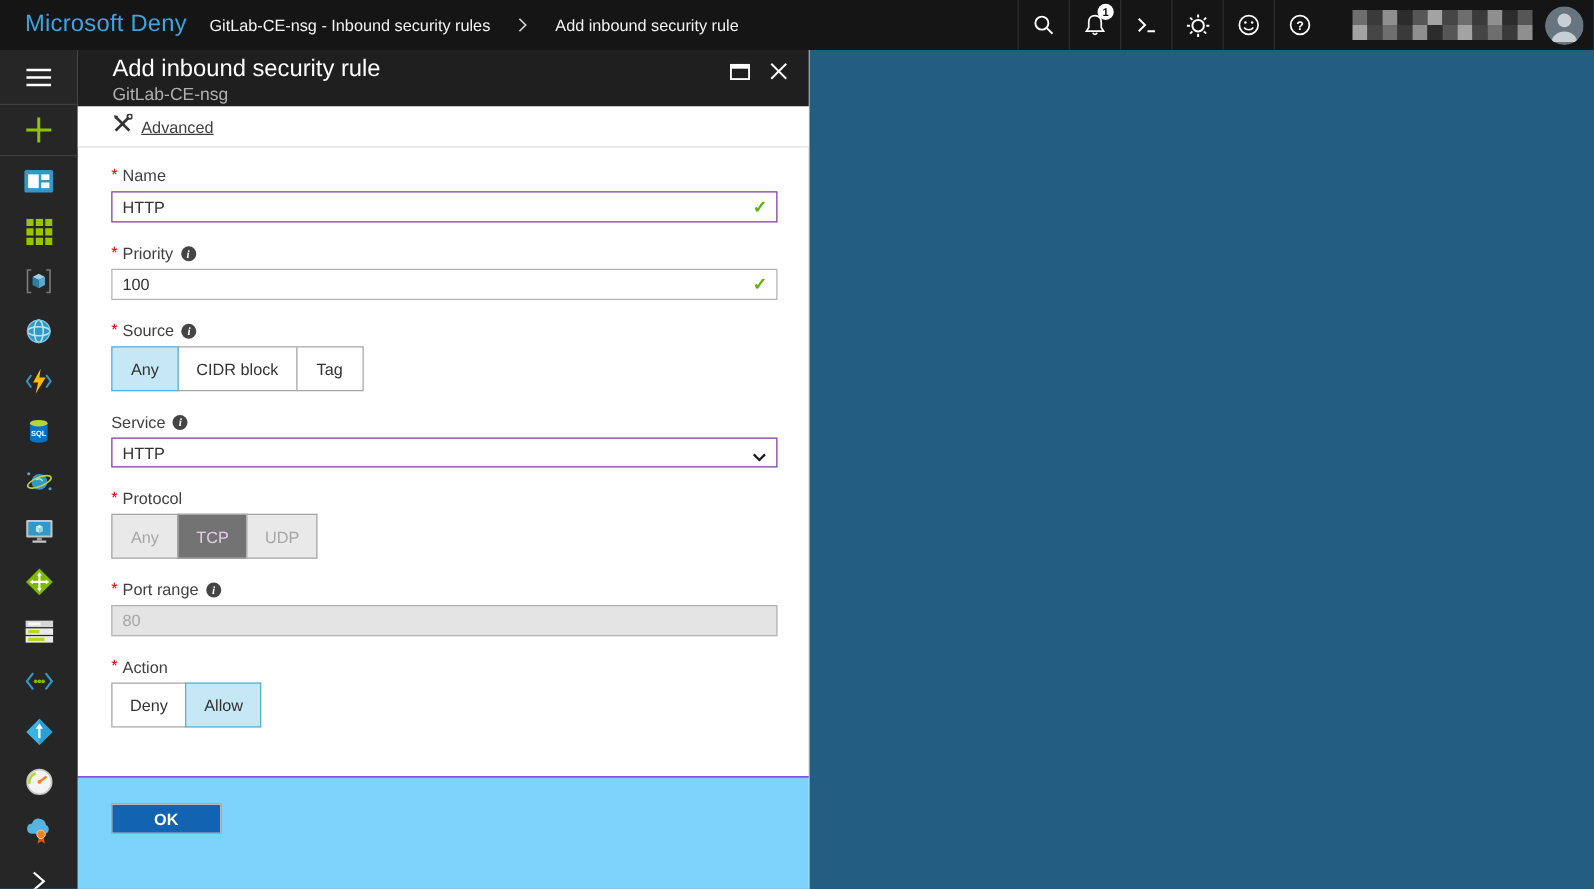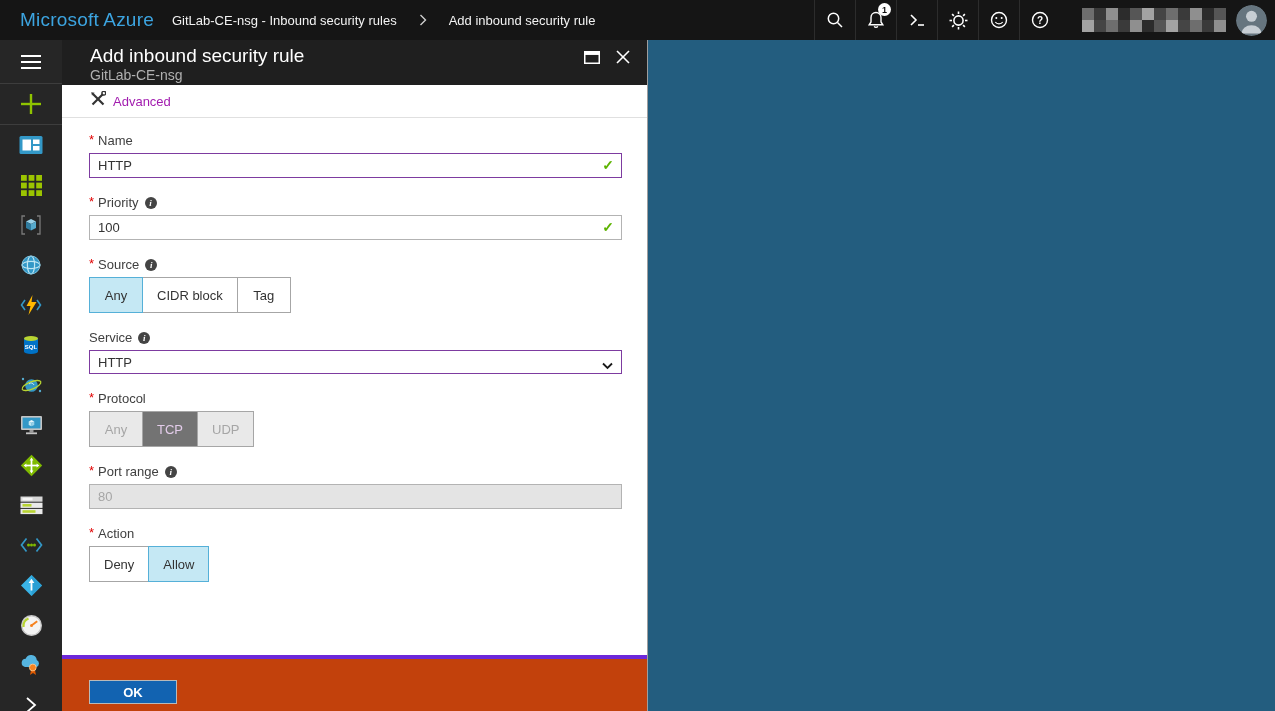--- a/index.html
+++ b/index.html
@@ -33,21 +33,21 @@
 
   
   .blade { position:absolute; top:40px; left:62px; width:586px; height:671px; background:#fff; border-right:1px solid #9e9e9e; z-index:10; }
   .blade-header { height:45px; background:#1f1f1f; padding:5px 0 0 28px; position:relative; }
   .blade-title { color:#fff; font-size:19px; font-weight:300; line-height:22px; }
   .blade-subtitle { color:#b0b0b0; font-size:14px; margin-top:0; }
   .blade-header-icons { position:absolute; top:8px; right:15px; display:flex; gap:13px; }
   .bh-icon { width:18px; height:18px; display:flex; align-items:center; justify-content:center; cursor:pointer; }
   .blade-toolbar { height:33px; border-bottom:1px solid #e0e0e0; display:flex; align-items:center; padding-left:28px; background:#fff; }
   .adv-btn { display:flex; align-items:center; gap:7px; cursor:pointer; }
-  .adv-label { font-size:13px; color:#a21caf; }
+  .adv-label { font-size:13px; color:#404040;text-decoration:underline; }
 
   .blade-form { padding:15px 0 0 27px; height:470px; }
   .fgroup { margin-bottom:17px; }
   .flabel { display:flex; align-items:center; font-size:13px; color:#404040; margin-bottom:5px; }
   .req { color:#e00000; margin-right:4px; font-size:13px; position:relative; top:-1px; }
   .info { display:inline-block; width:12px; height:12px; border-radius:50%; background:#444; margin-left:6px; position:relative; cursor:pointer; flex:none; }
   .info::before { content:"i"; position:absolute; left:0; top:0; width:12px; height:12px; color:#fff; font-family:"Liberation Serif", serif; font-style:italic; font-weight:bold; font-size:9px; line-height:12px; text-align:center; }
 
   .input-wrap { position:relative; width:533px; }
   .tinput { width:533px; height:25px; border:1px solid #b3b3b3; font-size:13px; color:#333; padding:0 26px 0 8px; font-family:"Liberation Sans",sans-serif; background:#fff; outline:none; }
@@ -59,30 +59,30 @@
   .selectbox { width:533px; height:24px; border:1px solid #7d3ba0; display:flex; align-items:center; padding-left:8px; font-size:13px; color:#333; position:relative; cursor:pointer; background:#fff; }
   .selectbox .chev { position:absolute; right:8px; top:7px; }
 
   .toggle { display:flex; }
   .tbtn { height:36px; padding:0 14px; min-width:54px; border:1px solid #a6a6a6; background:#fff; font-size:13px; color:#333; display:flex; align-items:center; justify-content:center; margin-left:-1px; cursor:pointer; position:relative; }
   .tbtn:first-child { margin-left:0; }
   .tbtn.sel { background:#c5e8f4; border-color:#55b0d8; z-index:2; }
   .tbtn.dis { background:#e9e9e9; color:#a6a6a6; cursor:default; }
   .tbtn.dis-sel { background:#737373; color:#e3ccea; cursor:default; }
 
-  .blade-footer { position:absolute; bottom:0; left:0; width:100%; height:56px; border-top:4px solid #6d28d9; background:#c2410c; }
+  .blade-footer { position:absolute; bottom:0; left:0; width:100%; height:90px; border-top:1px solid #6d28d9; background:#7dd3fc; }
   .ok-btn { position:absolute; left:27px; top:21px; width:88px; height:24px; background:#1263b1; color:#fff; font-size:13px; font-weight:bold; border:1px solid #b9b9b9; cursor:pointer; font-family:"Liberation Sans",sans-serif; }
 
   .dashboard-bg { position:absolute; top:40px; left:649px; width:626px; height:671px; background:#235d7f; }
 </style>
 </head>
 <body>
 
 <div class="topbar">
-  <span class="logo">Microsoft Azure</span>
+  <span class="logo">Microsoft Deny</span>
   <div class="breadcrumb">
     <span class="crumb">GitLab-CE-nsg - Inbound security rules</span>
     <span class="crumb-sep">
       <svg width="8" height="12" viewBox="0 0 8 12">
           <polyline points="1.5,1 6.5,6 1.5,11" fill="none" stroke="#cfcfcf" stroke-width="1.4"></polyline>
         </svg>
     </span>
     <span class="crumb">Add inbound security rule</span>
   </div>
   <div class="topbar-right">

